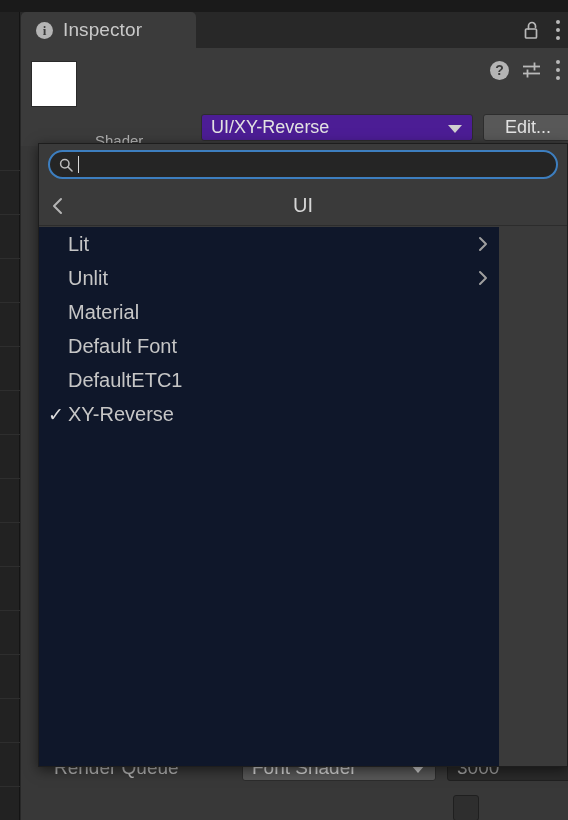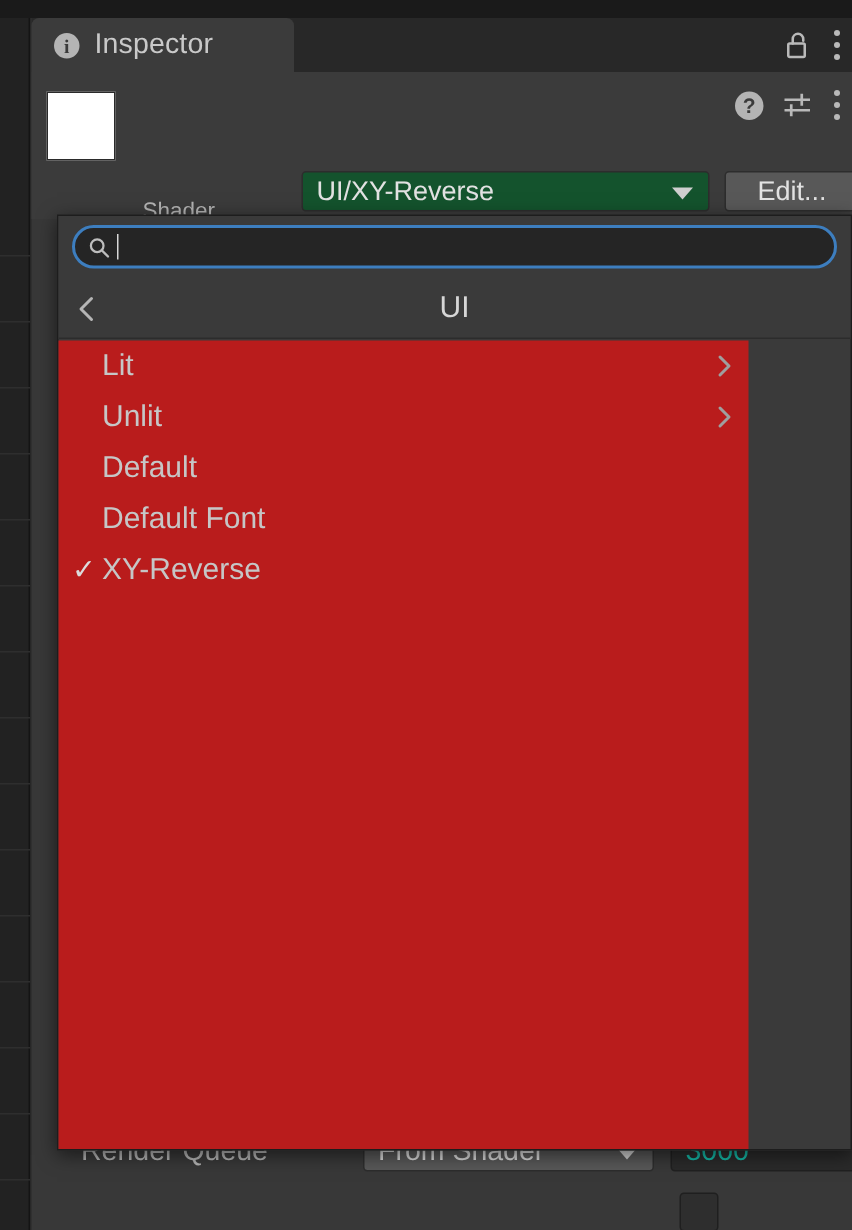--- a/index.html
+++ b/index.html
@@ -186,21 +186,21 @@
   .shader-label {
     position: absolute;
     left: 74px; top: 24px;
     font-size: 15px;
     color: #b4b4b4;
   }
   .shader-dd {
     position: absolute;
     left: 180px; top: 6px;
     width: 272px; height: 27px;
-    background: #14532d;
+    background: #4c1d95;
     border: 1px solid #2d2d2d;
     border-radius: 3px;
     box-sizing: border-box;
     display: flex;
     align-items: center;
     cursor: default;
   }
   .shader-dd-text {
     color: #e2e2e2;
     font-size: 18px;
@@ -268,21 +268,21 @@
     width: 130px; height: 27px;
     background: #2a2a2a;
     border: 1px solid #202020;
     border-radius: 3px;
     box-sizing: border-box;
     display: flex;
     align-items: center;
     cursor: text;
   }
   .rq-num span {
-    color: #14b8a6;
+    color: #a3a3a3;
     font-size: 19px;
     margin-left: 9px;
   }
   .checkbox {
     position: absolute;
     left: 432px; top: 2px;
     width: 26px; height: 26px;
     background: #2e2e2e;
     border: 1px solid #1f1f1f;
     border-radius: 3px;
@@ -360,21 +360,21 @@
   .crumb-title {
     color: #d6d6d6;
     font-size: 20px;
   }
 
   .list {
     position: absolute;
     left: 0; top: 83px;
     width: 460px;
     bottom: 0;
-    background: #b91c1c;
+    background: #0f172a;
   }
   .list-item {
     position: relative;
     height: 34px;
     display: flex;
     align-items: center;
     cursor: default;
   }
   .li-check {
     position: absolute;
@@ -485,21 +485,21 @@
       <div class="shader-dd">
         <span class="shader-dd-text">UI/XY-Reverse</span>
         <span class="tri-down"></span>
       </div>
       <div class="edit-btn">Edit...</div>
     </div>
 
     <div class="prop-row" style="top:739px">
       <div class="prop-label" style="left:33px">Render Queue</div>
       <div class="rq-dd">
-        <span class="rq-dd-text">From Shader</span>
+        <span class="rq-dd-text">Font Shader</span>
         <span class="tri-down"></span>
       </div>
       <div class="rq-num">
         <span>3000</span>
       </div>
     </div>
 
     <div class="prop-row" style="top:781px">
       <div class="checkbox"></div>
     </div>
@@ -545,28 +545,32 @@
           <span class="li-label">Unlit</span>
           <span class="li-arrow">
             <svg width="12" height="16" viewBox="0 0 12 16">
               <polyline points="3,2 9,8 3,14" fill="none" stroke="#9f9f9f" stroke-width="2" stroke-linecap="round" stroke-linejoin="round"></polyline>
             </svg>
           </span>
         </div>
 
         <div class="list-item">
           <span class="li-check"></span>
-          <span class="li-label">Default</span>
+          <span class="li-label">Material</span>
         </div>
 
         <div class="list-item">
           <span class="li-check"></span>
           <span class="li-label">Default Font</span>
         </div>
 
+        <div class="list-item">
+          <span class="li-check"></span>
+          <span class="li-label">DefaultETC1</span>
+        </div>
 
         <div class="list-item">
           <span class="li-check">✓</span>
           <span class="li-label">XY-Reverse</span>
         </div>
 
       </div>
     </div>
 
   </div>

